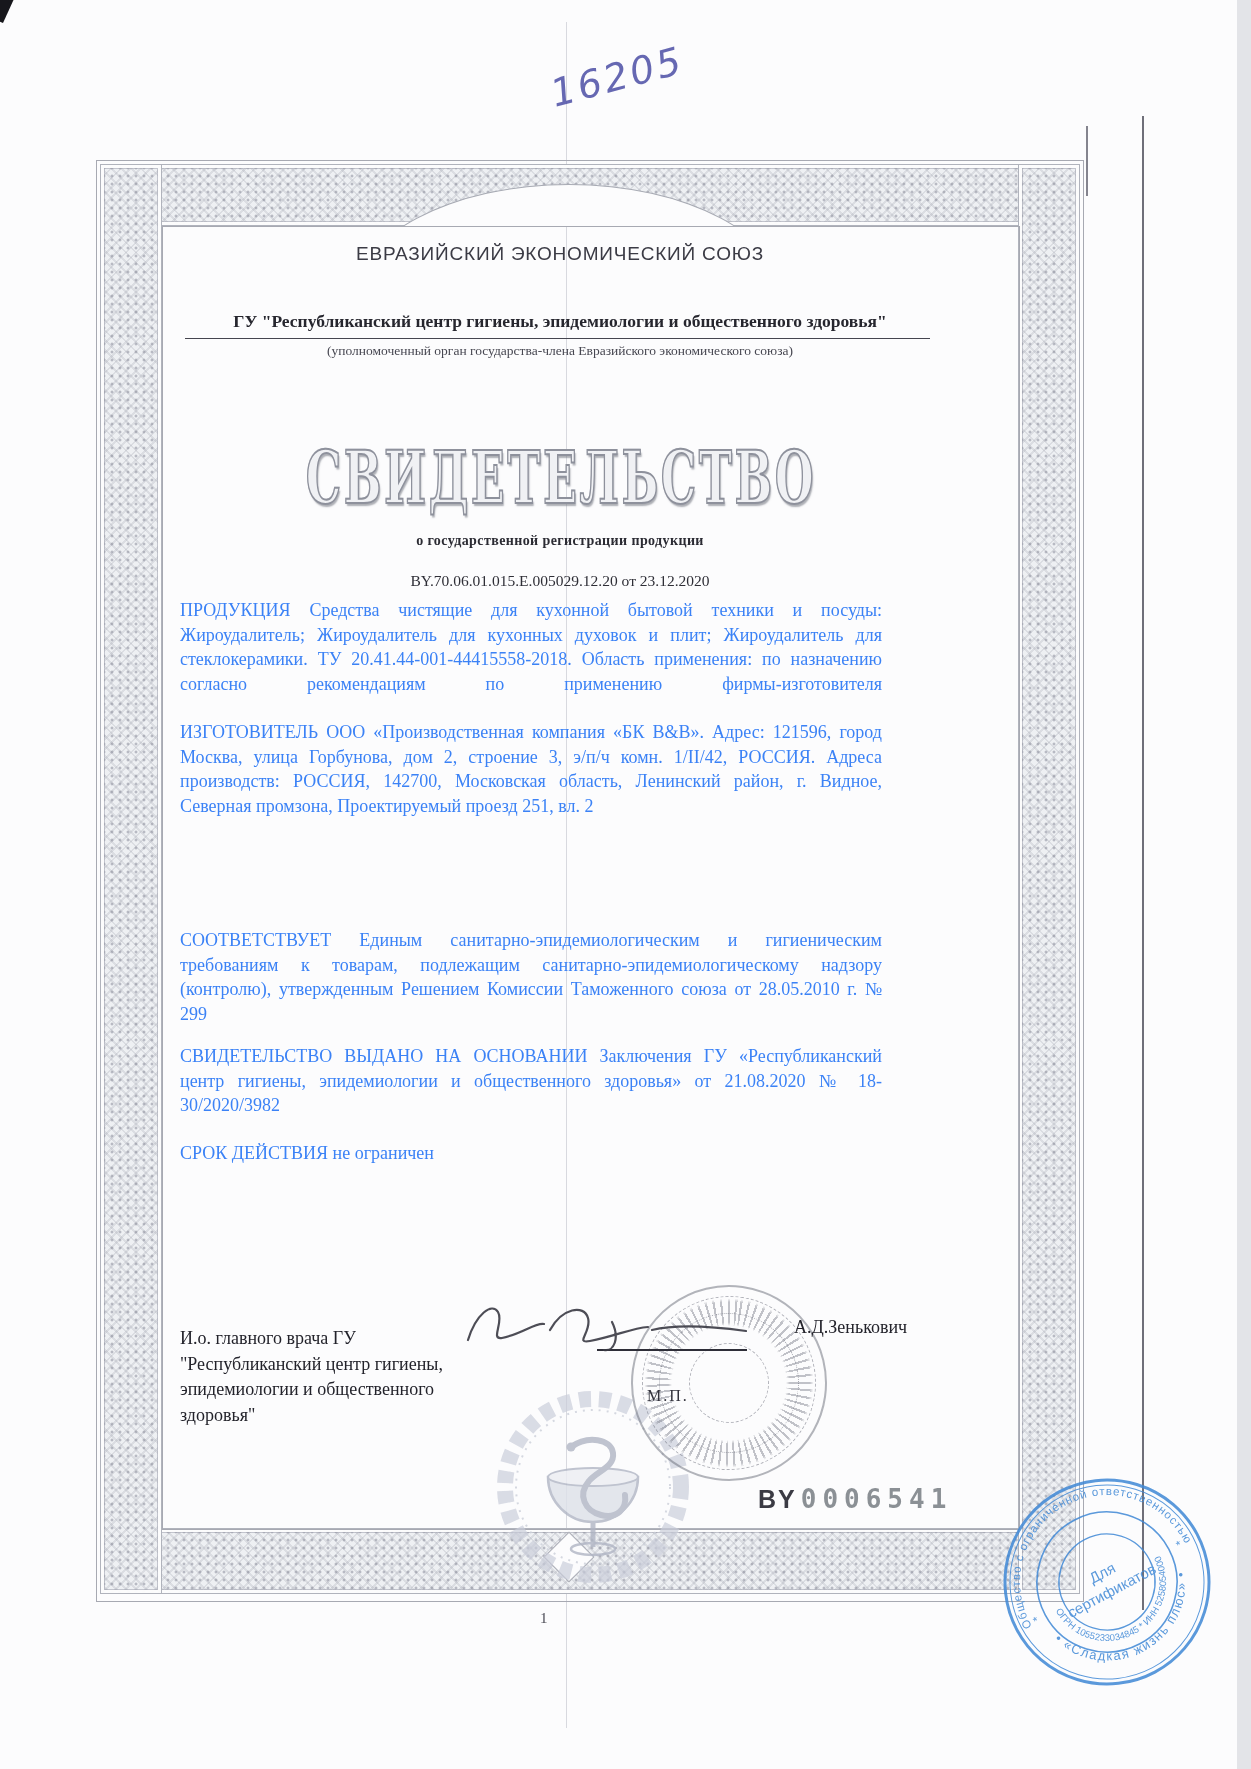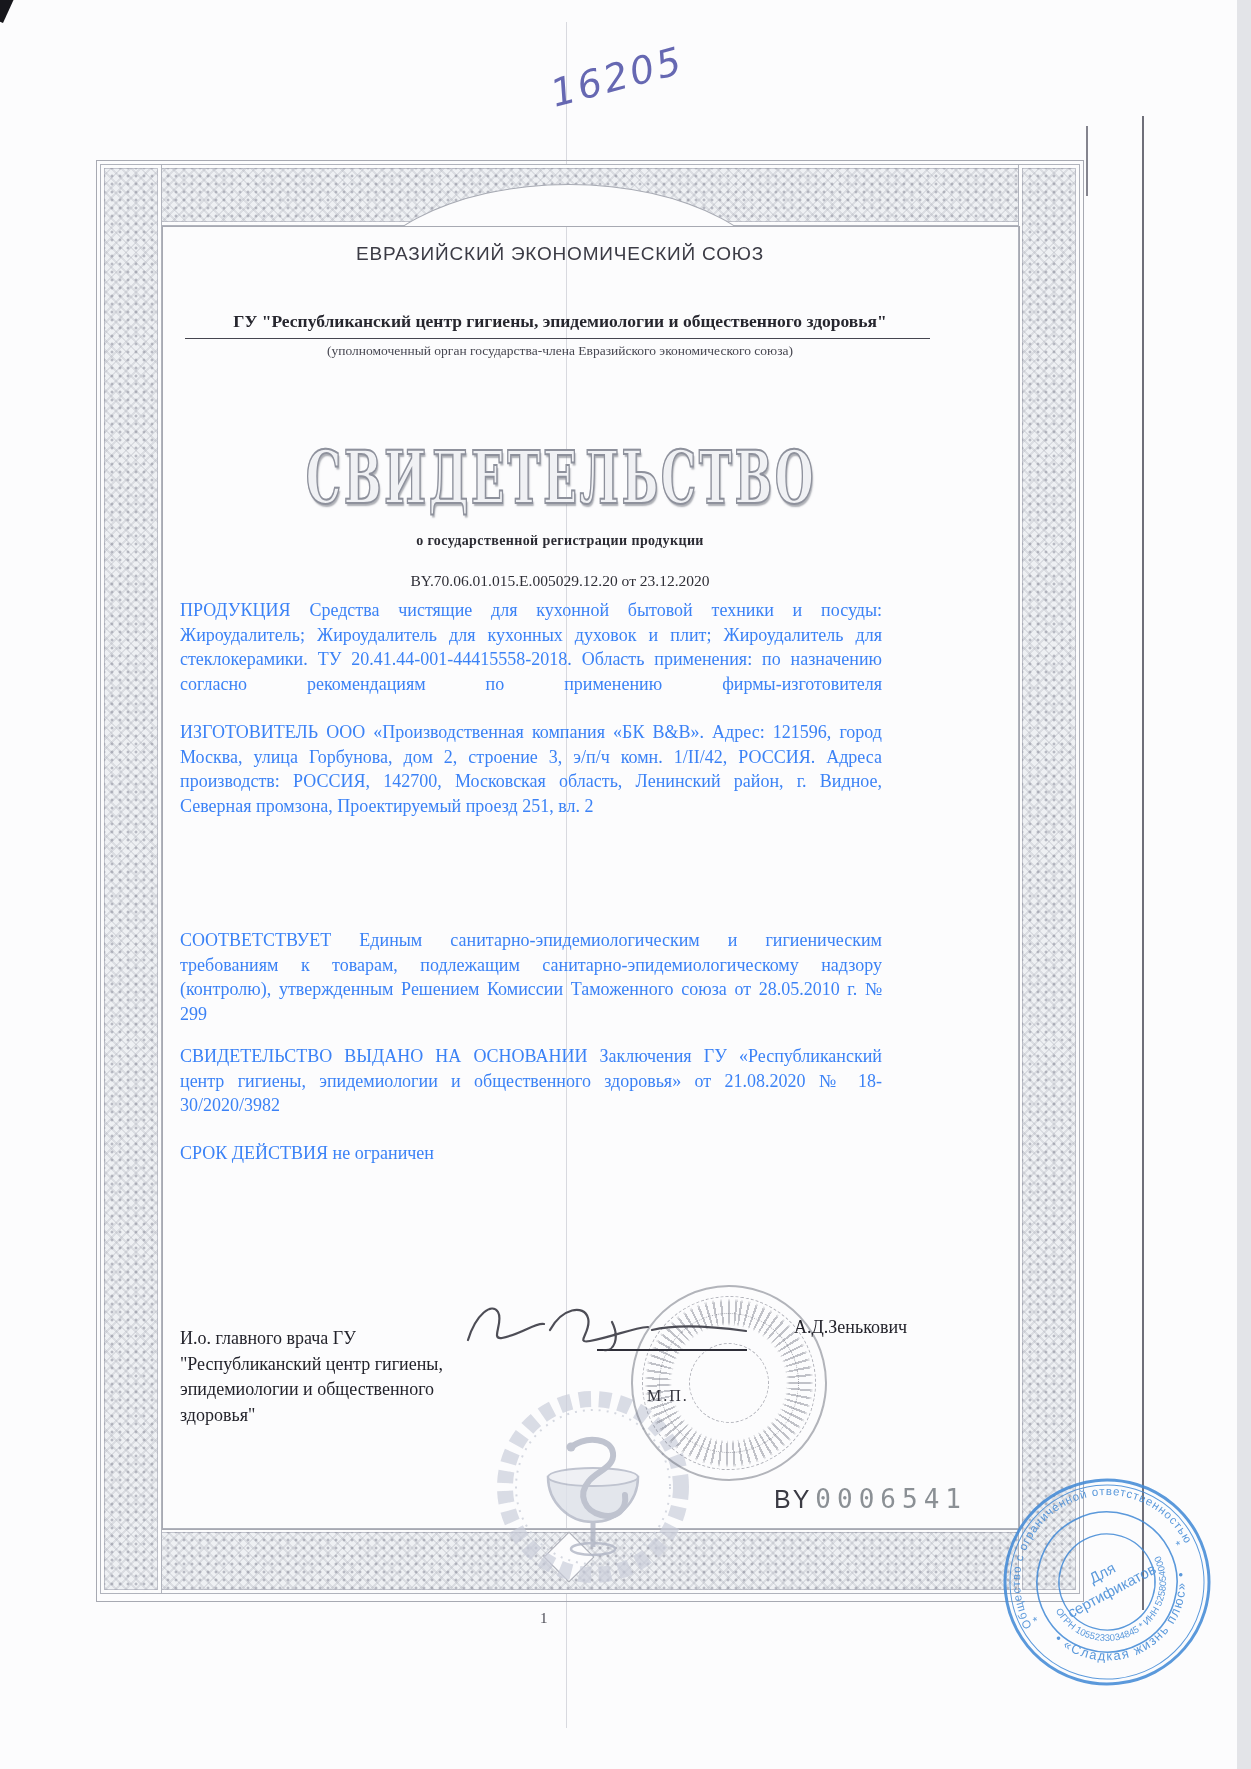--- a/index.html
+++ b/index.html
@@ -74,21 +74,21 @@
   .gray-stamp .r1{position:absolute;inset:9px;border-radius:50%;border:1.5px dashed rgba(104,107,120,.5);}
   .gray-stamp .r2{position:absolute;inset:26px;border-radius:50%;border:1.5px dotted rgba(104,107,120,.55);}
   .gray-stamp .r3{position:absolute;inset:56px;border-radius:50%;border:1.5px dashed rgba(104,107,120,.5);}
   .gray-stamp .ticks{position:absolute;inset:4px;border-radius:50%;
     background:repeating-conic-gradient(rgba(104,107,120,.4) 0 1.6deg, transparent 1.6deg 5.4deg);
     -webkit-mask-image:radial-gradient(closest-side, transparent 62%, #000 66% 88%, transparent 92%);
     mask-image:radial-gradient(closest-side, transparent 62%, #000 66% 88%, transparent 92%);}
   
   .emblem{position:absolute;left:493px;top:1387px;opacity:.8;}
   
-  .blank-number{position:absolute;left:774px;top:1484px;white-space:nowrap;}
+  .blank-number{position:absolute;left:758px;top:1484px;white-space:nowrap;font-weight:bold;}
   .blank-number .pfx{font-family:"Liberation Sans", sans-serif;font-size:25px;color:#3b3b44;letter-spacing:2px;}
   .blank-number .digits{font-family:"DejaVu Sans Mono", monospace;font-size:26px;color:#8b9095;letter-spacing:6px;}
   .page-number{position:absolute;left:540px;top:1610px;font-size:15px;color:#4c4c56;}
   
   .blue-stamp{position:absolute;left:1000px;top:1475px;transform:rotate(-28deg);opacity:.85;}
   .blue-stamp text{font-family:"Liberation Sans", sans-serif;}
 </style>
 </head>
 <body>
 

